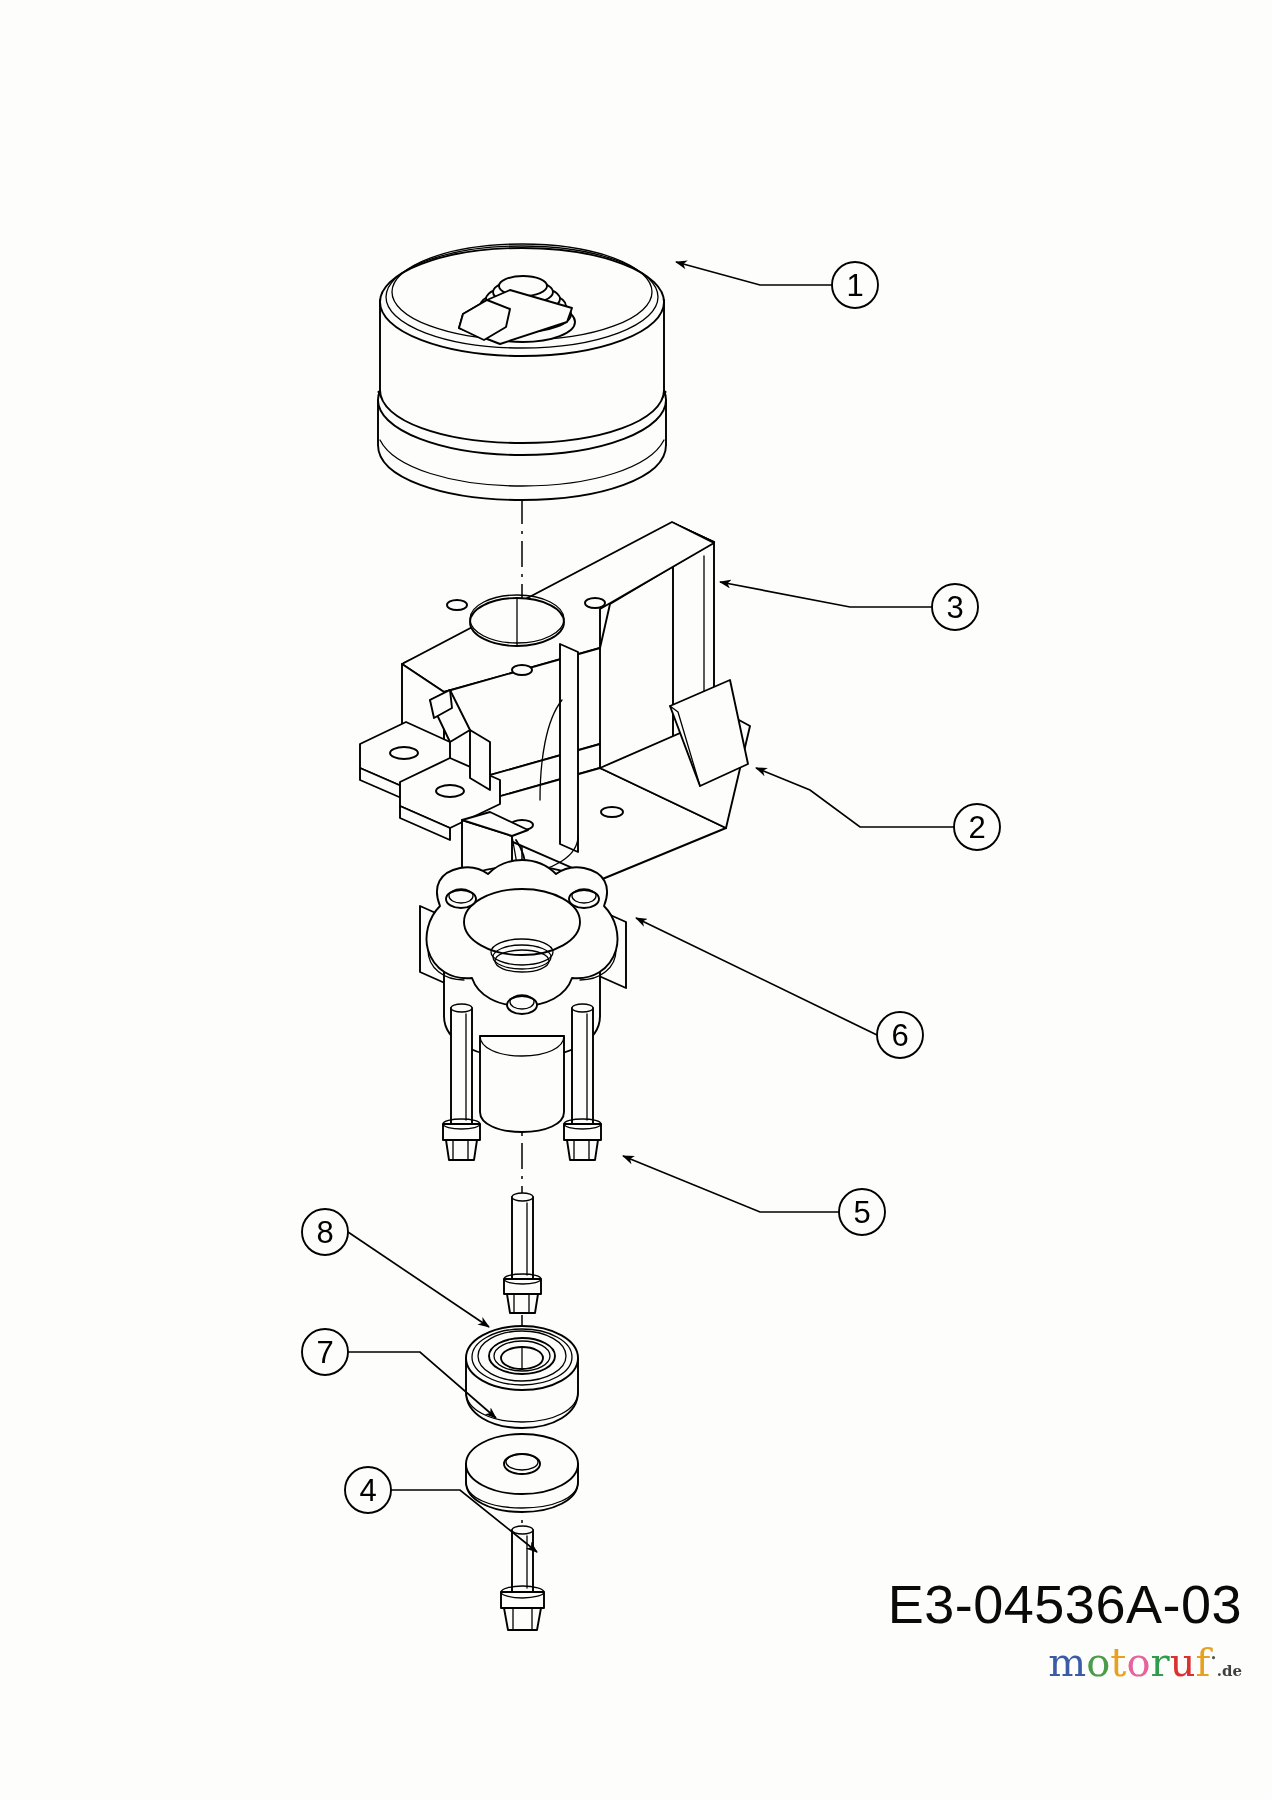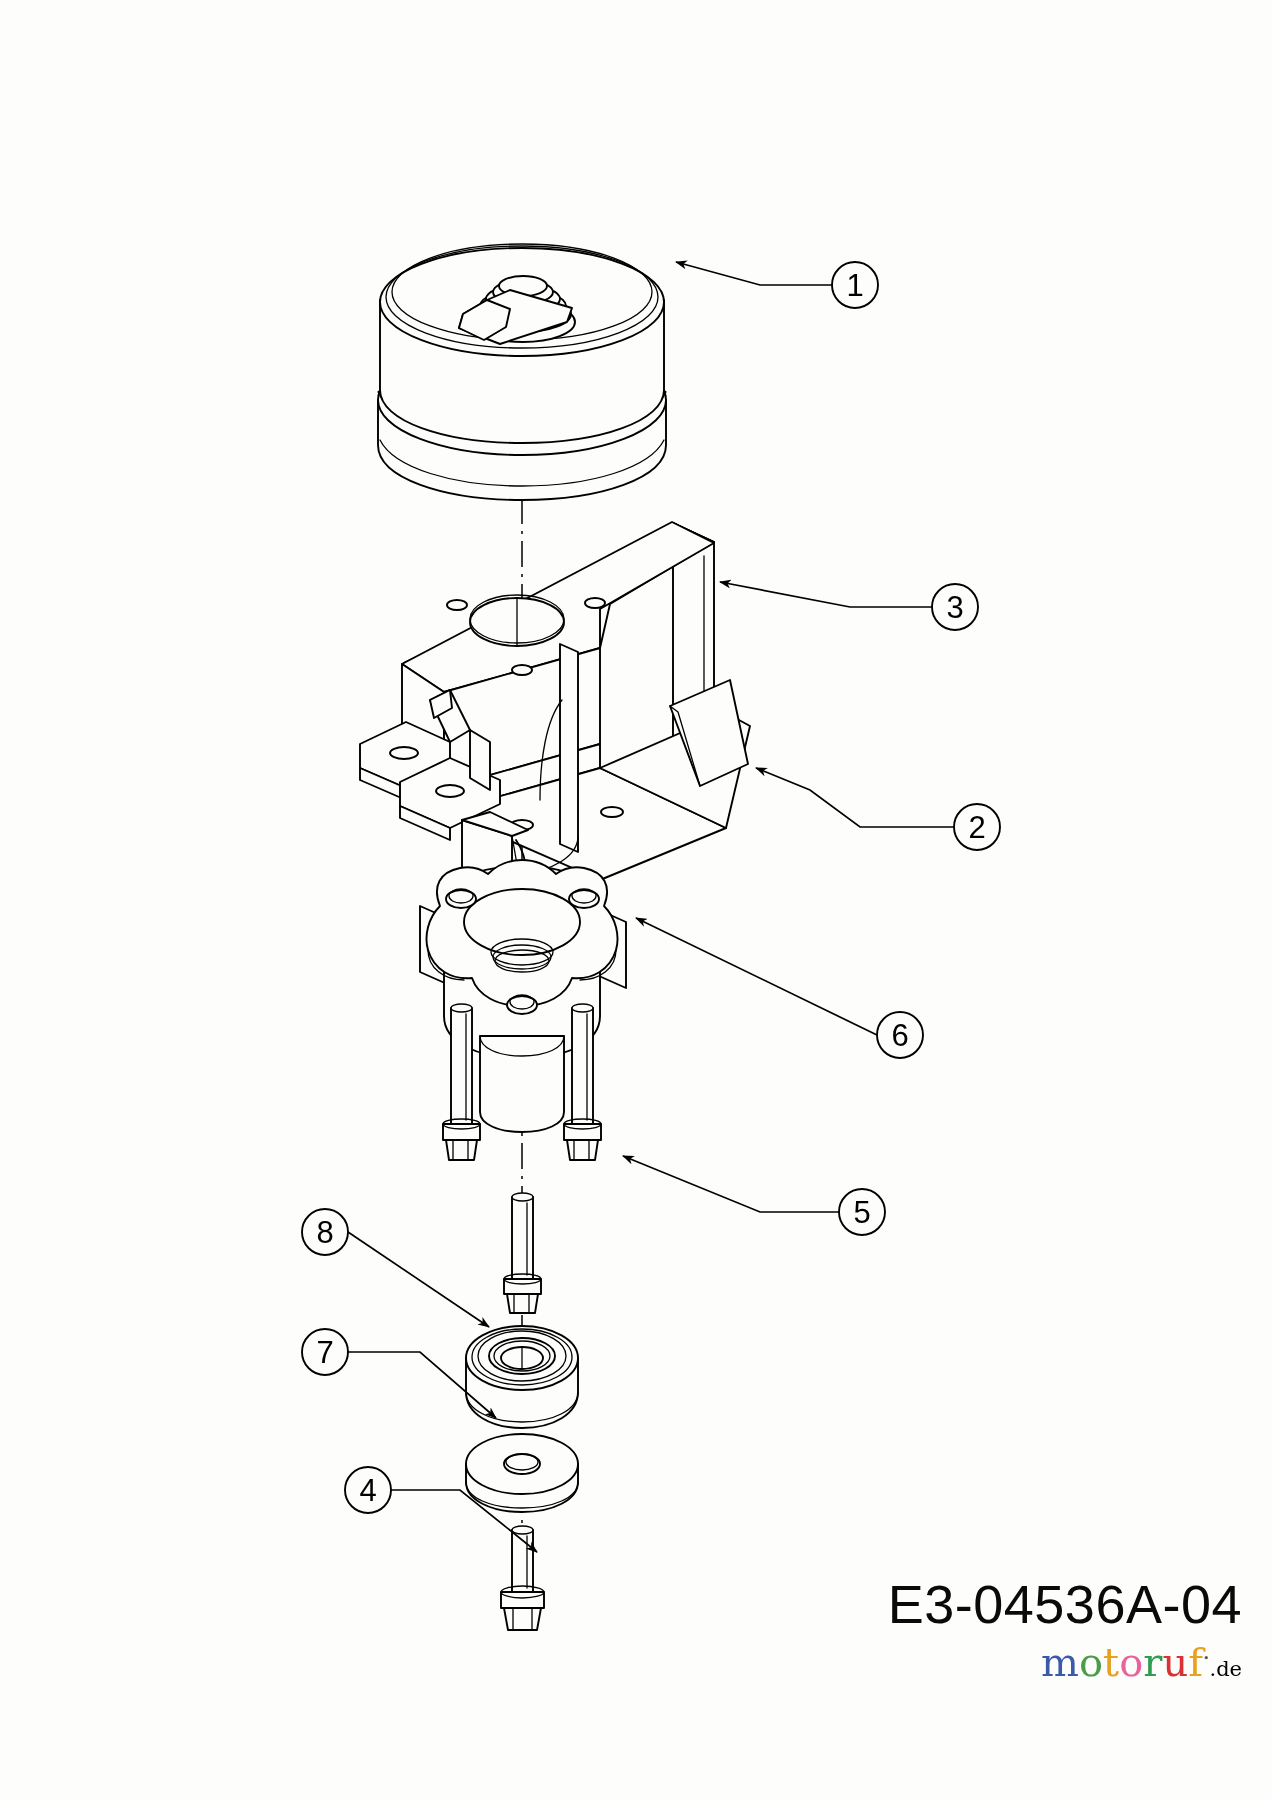--- a/index.html
+++ b/index.html
@@ -38,22 +38,23 @@
   .brand {
     position: absolute;
     right: 30px;
     bottom: 118px;
     font-family: "DejaVu Serif", serif;
     font-size: 40px;
     line-height: 1;
     white-space: nowrap;
   }
   .brand .sfx {
-    font-size: 21px;
-    color: #000000;
+    font-size: 15px;
+    color: #404040;
+    font-weight: bold;
   }
   .brand .dot {
     font-size: 11px;
     vertical-align: super;
     color: #555;
   }
 </style>
 </head>
 <body>
 
@@ -318,19 +319,19 @@
         </g>
         <g>
           <path class="lead" d="M 391 1490 L 460 1490 L 537 1552" marker-end="url(#arrowhead)"></path>
           <circle class="cir" cx="368" cy="1490" r="23"></circle>
           <text class="ctxt" x="368" y="1501">4</text>
         </g>
       </g>
 
   </svg>
 
-  <div class="partnum">E3-04536A-04</div>
+  <div class="partnum">E3-04536A-03</div>
 
   <div class="brand">
     <span id="brand-letters"><span style="color: rgb(59, 90, 168);">m</span><span style="color: rgb(74, 155, 74);">o</span><span style="color: rgb(232, 160, 32);">t</span><span style="color: rgb(232, 99, 155);">o</span><span style="color: rgb(47, 156, 79);">r</span><span style="color: rgb(217, 50, 50);">u</span><span style="color: rgb(232, 160, 32);">f</span></span><span class="dot">•</span><span class="sfx">.de</span>
   </div>
 
 </div>
 
 </body></html>

